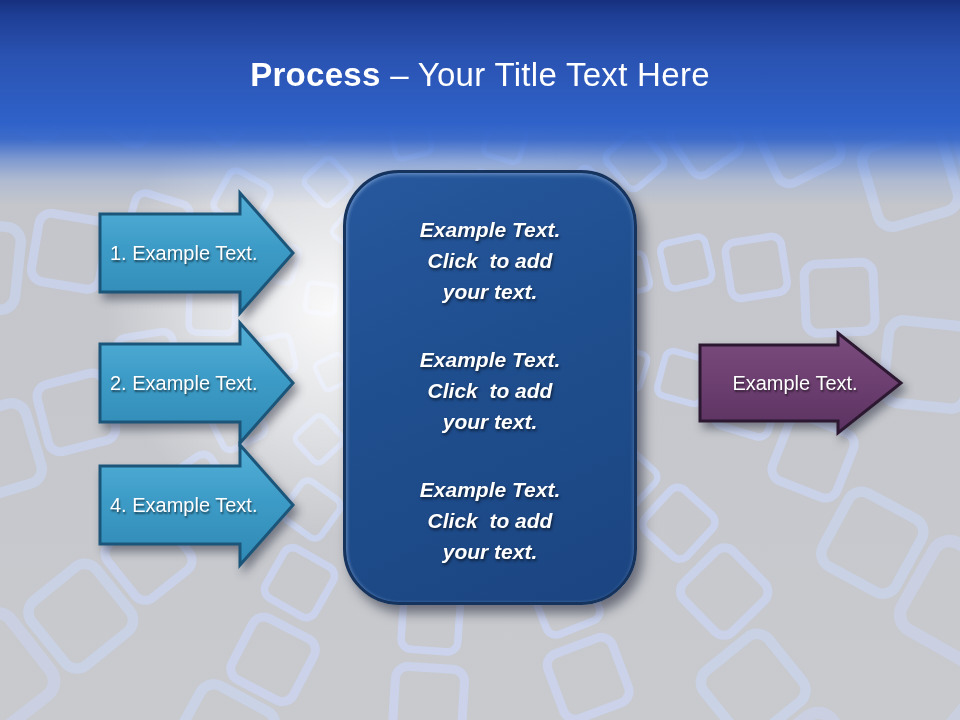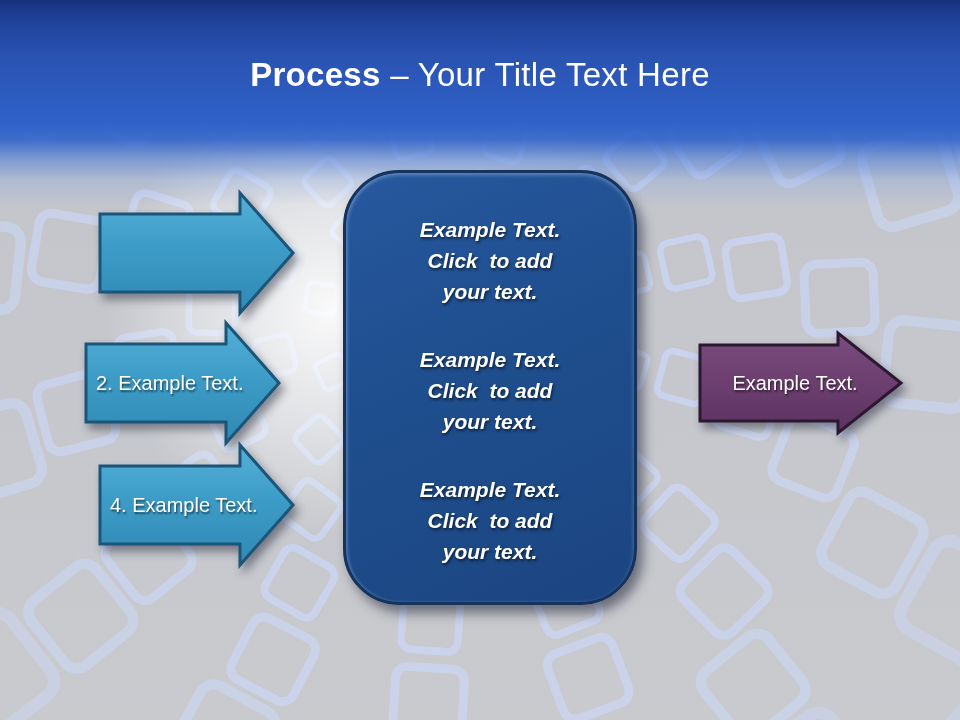--- a/index.html
+++ b/index.html
@@ -27,21 +27,21 @@
   .slide-title{
     position:absolute;left:0;top:56px;width:960px;text-align:center;
     font-size:33px;color:var(--text-white,#fff);letter-spacing:.3px;
   }
   .slide-title .emph{font-weight:700;}
   
   .arrow{position:absolute;width:200px;height:128px;}
   .arrow svg{position:absolute;left:0;top:0;overflow:visible;
     filter:drop-shadow(4px 6px 5px rgba(15,20,40,.45));}
   .arrow-1{left:97px;top:189px;}
-  .arrow-2{left:83px;top:319px;text-align:center;}
+  .arrow-2{left:97px;top:319px;text-align:center;}
   .arrow-3{left:97px;top:441px;}
   .teal polygon{fill:url(#tealGrad);stroke:var(--teal-arrow-border,#1b567a);stroke-width:3;stroke-linejoin:miter;}
   .arrow-label{
     position:absolute;left:13px;top:0;height:100%;width:160px;
     display:flex;align-items:center;
     font-size:20px;color:var(--text-white,#fff);
     text-shadow:1px 2px 2px rgba(0,0,0,.55);white-space:nowrap;
   }
   .arrow-right{left:698px;top:331px;width:206px;height:104px;}
   .purple polygon{fill:url(#purpleGrad);stroke:var(--purple-arrow-border,#2d1832);stroke-width:3;stroke-linejoin:miter;}
@@ -192,20 +192,21 @@
     <circle cx="505" cy="210" r="135" fill="url(#glowGrad)" opacity="0.5"></circle>
   </svg>
 
   <div class="header-band"></div>
   <div class="slide-title"><span class="emph">Process</span><span> – Your Title Text Here</span></div>
 
   <div class="arrow arrow-1 teal">
     <svg width="200" height="128" viewBox="0 0 200 128">
       <polygon points="3,25 143,25 143,4 196,64 143,124 143,103 3,103"></polygon>
     </svg>
+    <span class="arrow-label">1. Example Text.</span>
   </div>
   <div class="arrow arrow-2 teal">
     <svg width="200" height="128" viewBox="0 0 200 128">
       <polygon points="3,25 143,25 143,4 196,64 143,124 143,103 3,103"></polygon>
     </svg>
     <span class="arrow-label">2. Example Text.</span>
   </div>
   <div class="arrow arrow-3 teal">
     <svg width="200" height="128" viewBox="0 0 200 128">
       <polygon points="3,25 143,25 143,4 196,64 143,124 143,103 3,103"></polygon>

